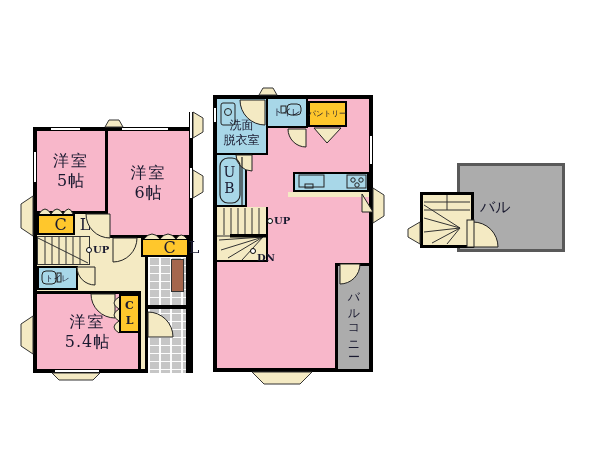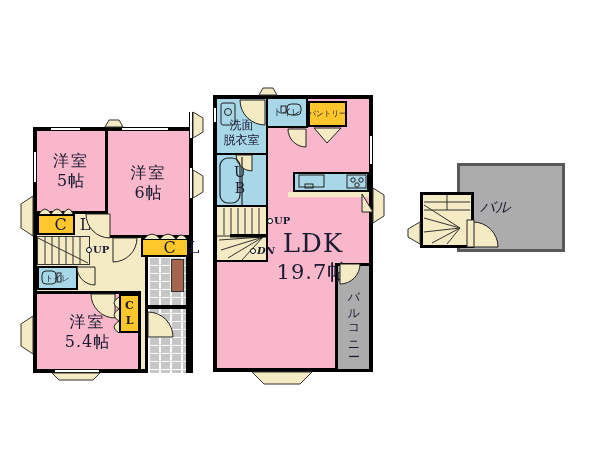--- a/index.html
+++ b/index.html
@@ -29,21 +29,21 @@
     background-image:repeating-linear-gradient(to bottom,rgba(255,255,255,.95) 0 1.5px,transparent 1.5px 8px),
                      repeating-linear-gradient(to right,rgba(255,255,255,.95) 0 1.5px,transparent 1.5px 11px);
     z-index:3;border-left:3px solid #000;border-right:3px solid #000;}
   .graybal{background:#ACACAC;z-index:3;}
   svg.overlay{position:absolute;left:0;top:0;z-index:6;pointer-events:none;}
   .vtext{writing-mode:vertical-rl;text-orientation:upright;font-size:12px;letter-spacing:3px;
          display:flex;align-items:center;justify-content:center;}
   .ldk{z-index:4;display:flex;flex-direction:column;align-items:center;gap:6px;}
   .ldkname{font-size:26px;letter-spacing:1px;line-height:1;}
   .ldksize{font-size:21px;letter-spacing:1px;line-height:1;}
-  .phfbal{border:3px solid #595959;display:flex;flex-direction:column;justify-content:center;gap:0;font-size:15px;font-style:italic;}
+  .phfbal{border:3px solid #595959;display:flex;flex-direction:column;justify-content:center;gap:0;font-size:15px;}
   .phfbal span{display:block;line-height:1;}
 </style>
 </head>
 <body>
 
 <div class="plan">
 
   <div class="abs base" style="left:33px;top:127px;width:160px;height:246px;"></div>
 
   <div class="abs pink room" style="left:37px;top:131px;width:71px;height:83px;border-right:3px solid #000;border-bottom:3px solid #000;">
@@ -92,33 +92,29 @@
   </div>
 
   <div class="abs blue room" style="left:268px;top:99px;width:40px;height:29px;border-right:2px solid #000;border-bottom:2px solid #000;">
     <span class="small">トイレ</span>
   </div>
 
   <div class="abs yellow" style="left:308px;top:101px;width:39px;height:26px;">
     <span style="font-size:7.5px;white-space:nowrap;">パントリー</span>
   </div>
 
-  <div class="abs blue room" style="left:217px;top:155px;width:51px;height:52px;border-right:2px solid #000;border-bottom:2px solid #000;">
+  <div class="abs blue room" style="left:217px;top:155px;width:30px;height:52px;border-right:2px solid #000;border-bottom:2px solid #000;">
     <span style="font-size:14px;letter-spacing:11px;padding-left:8px;">U B</span>
   </div>
 
   <div class="abs cream" style="left:217px;top:207px;width:51px;height:55px;border-right:2px solid #000;border-bottom:2px solid #000;z-index:3;"></div>
 
   <div class="abs blue" style="left:293px;top:172px;width:76px;height:20px;border:2px solid #000;z-index:3;"></div>
   <div class="abs cream" style="left:288px;top:192px;width:81px;height:5px;z-index:3;"></div>
 
-  <div class="abs ldk" style="left:258px;top:230px;width:110px;z-index:4;">
-    <span class="ldkname">LDK</span>
-    <span class="ldksize">19.7帖</span>
-  </div>
 
   <div class="abs graybal vtext" style="left:335px;top:263px;width:34px;height:106px;border-left:3px solid #000;border-top:3px solid #000;">
     <span>バルコニー</span>
   </div>
 
   <div class="abs graybal phfbal" style="left:457px;top:163px;width:108px;height:89px;">
     <span style="padding-left:20px;">バル</span>
   </div>
   <div class="abs cream" style="left:420px;top:192px;width:54px;height:56px;border:3px solid #000;z-index:4;"></div>
 
@@ -229,16 +225,16 @@
     <g stroke="#222" stroke-width="1" fill="none">
       <rect x="347" y="175" width="19" height="13"></rect>
       <circle cx="353" cy="180" r="2.2"></circle>
         <circle cx="361" cy="180" r="2.2"></circle>
         <circle cx="357" cy="185" r="2.2"></circle>
     </g>
   </svg>
 
   <div class="abs updn" style="left:93px;top:244px;"><span>UP</span></div>
   <div class="abs updn" style="left:274px;top:215px;"><span>UP</span></div>
-  <div class="abs updn" style="left:257px;top:245px;font-style:italic;"><span>DN</span></div>
+  <div class="abs updn" style="left:257px;top:252px;"><span>DN</span></div>
 
 
 </div>
 
 </body></html>

